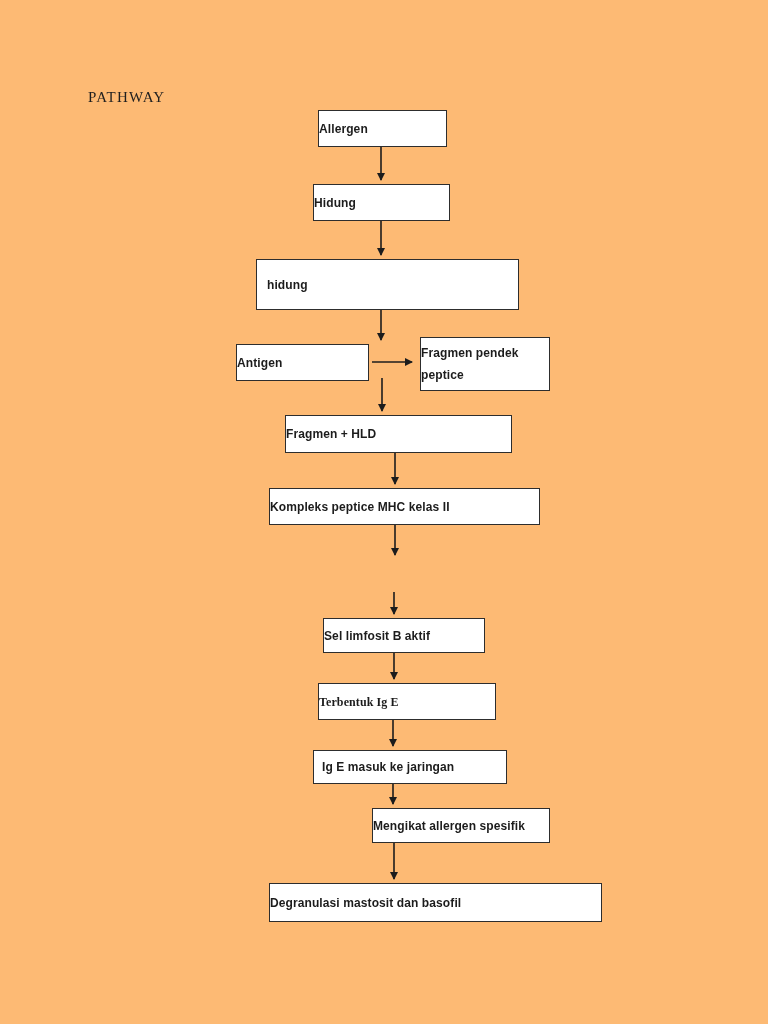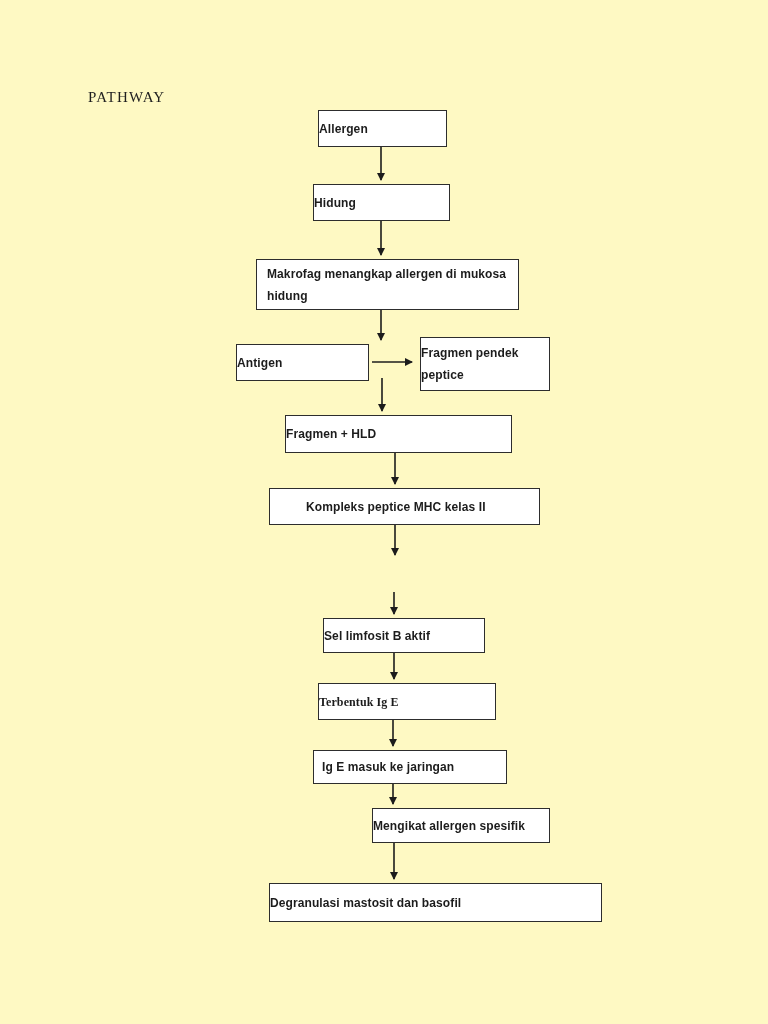--- a/index.html
+++ b/index.html
@@ -1,20 +1,20 @@
 <!DOCTYPE html>
 <html><head>
 <meta charset="utf-8">
 <style>
   html, body { margin: 0; padding: 0; background: #ffffff; }
   .page {
     position: relative;
     width: 768px;
     height: 1024px;
-    background: #fef9c3;
+    background: #fdba74;
     overflow: hidden;
     font-family: "Liberation Sans", sans-serif;
   }
   .page-title {
     position: absolute;
     left: 88px;
     top: 89px;
     font-family: "Liberation Serif", "DejaVu Serif", serif;
     font-size: 15px;
     letter-spacing: 1.2px;
@@ -79,34 +79,33 @@
     </svg>
 
   <div id="nodes">
       <div class="node" style="left: 318px; top: 110px; width: 129px; height: 37px;">
         <div class="line">Allergen</div>
       </div>
       <div class="node" style="left: 313px; top: 184px; width: 137px; height: 37px;">
         <div class="line">Hidung</div>
       </div>
       <div class="node left" style="left: 256px; top: 259px; width: 263px; height: 51px;">
-        <div class="line">Makrofag menangkap allergen di mukosa</div>
         <div class="line">hidung</div>
       </div>
       <div class="node" style="left: 420px; top: 337px; width: 130px; height: 54px;">
         <div class="line">Fragmen pendek</div>
         <div class="line">peptice</div>
       </div>
       <div class="node" style="left: 236px; top: 344px; width: 133px; height: 37px;">
         <div class="line">Antigen</div>
       </div>
       <div class="node" style="left: 285px; top: 415px; width: 227px; height: 38px;">
         <div class="line">Fragmen + HLD</div>
       </div>
-      <div class="node" style="left: 269px; top: 488px; width: 271px; height: 37px; padding-left: 36px;">
+      <div class="node" style="left: 269px; top: 488px; width: 271px; height: 37px;">
         <div class="line">Kompleks peptice MHC kelas II</div>
       </div>
       <div class="node" style="left: 299px; top: 618px; width: 162px; height: 35px; margin-left: 24px;">
         <div class="line">Sel limfosit B aktif</div>
       </div>
       <div class="node" style="left: 318px; top: 683px; width: 178px; height: 37px; font-family: Liberation Serif, serif;">
         <div class="line">Terbentuk Ig E</div>
       </div>
       <div class="node" style="left: 313px; top: 750px; width: 194px; height: 34px; padding-left: 8px;">
         <div class="line">Ig E masuk ke jaringan</div>

